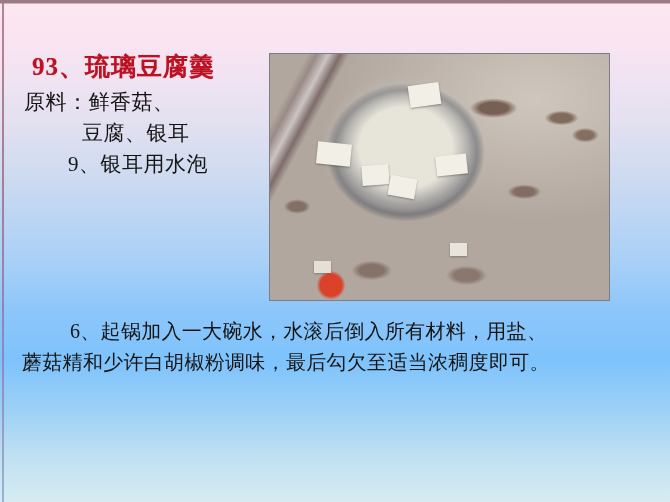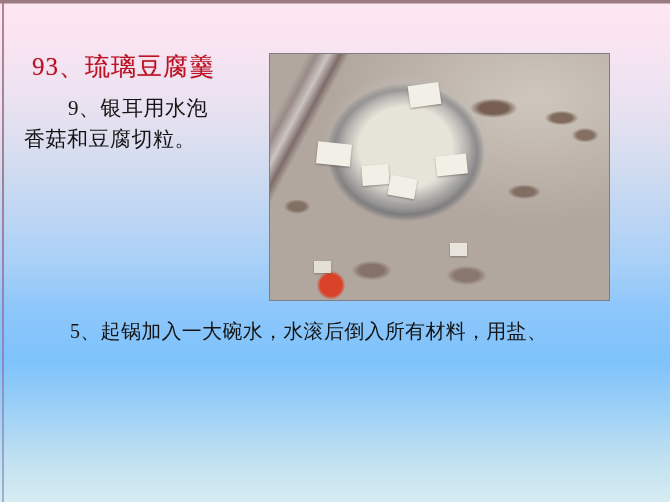--- a/index.html
+++ b/index.html
@@ -50,26 +50,26 @@
   
   .text-col {
     position: absolute;
     left: 24px;
     top: 52px;
     width: 238px;
   }
 
   .title {
     color: #bb1122;
-    font-weight: normal;
+    font-weight: bold;
     font-size: 25px;
     line-height: 30px;
     letter-spacing: 1px;
     white-space: nowrap;
-    margin: 0 0 11px 8px;
+    margin: 0 0 5px 8px;
     text-shadow: 0 0 1px rgba(170,10,25,.4);
   }
 
   .body-line {
     color: #141414;
     font-size: 21px;
     line-height: 31px;
     letter-spacing: 0.5px;
     white-space: nowrap;
     margin: 0;
@@ -136,33 +136,35 @@
 </style>
 </head>
 <body>
 
 <div class="slide">
 
   <div class="left-rule"></div>
 
   <div class="text-col">
     <div class="title">93、琉璃豆腐羹</div>
+    <p class="body-line indent-1">原料：鲜香菇、</p>
+    <p class="body-line indent-2">豆腐、银耳</p>
     <p class="body-line indent-3">9、银耳用水泡</p>
-    <p class="body-line indent-1">香菇和豆腐切粒。</p>
   </div>
 
   <div class="photo-frame">
     <div class="photo">
       <span class="cube c1"></span>
       <span class="cube c2"></span>
       <span class="cube c3"></span>
       <span class="cube c4"></span>
       <span class="cube c5"></span>
       <span class="cube c6"></span>
       <span class="cube c7"></span>
     </div>
   </div>
 
   <div class="bottom-para">
-    <p class="bp-1">5、起锅加入一大碗水，水滚后倒入所有材料，用盐、</p>
+    <p class="bp-1">6、起锅加入一大碗水，水滚后倒入所有材料，用盐、</p>
+    <p class="bp-2">蘑菇精和少许白胡椒粉调味，最后勾欠至适当浓稠度即可。</p>
   </div>
 
 </div>
 
 </body></html>

